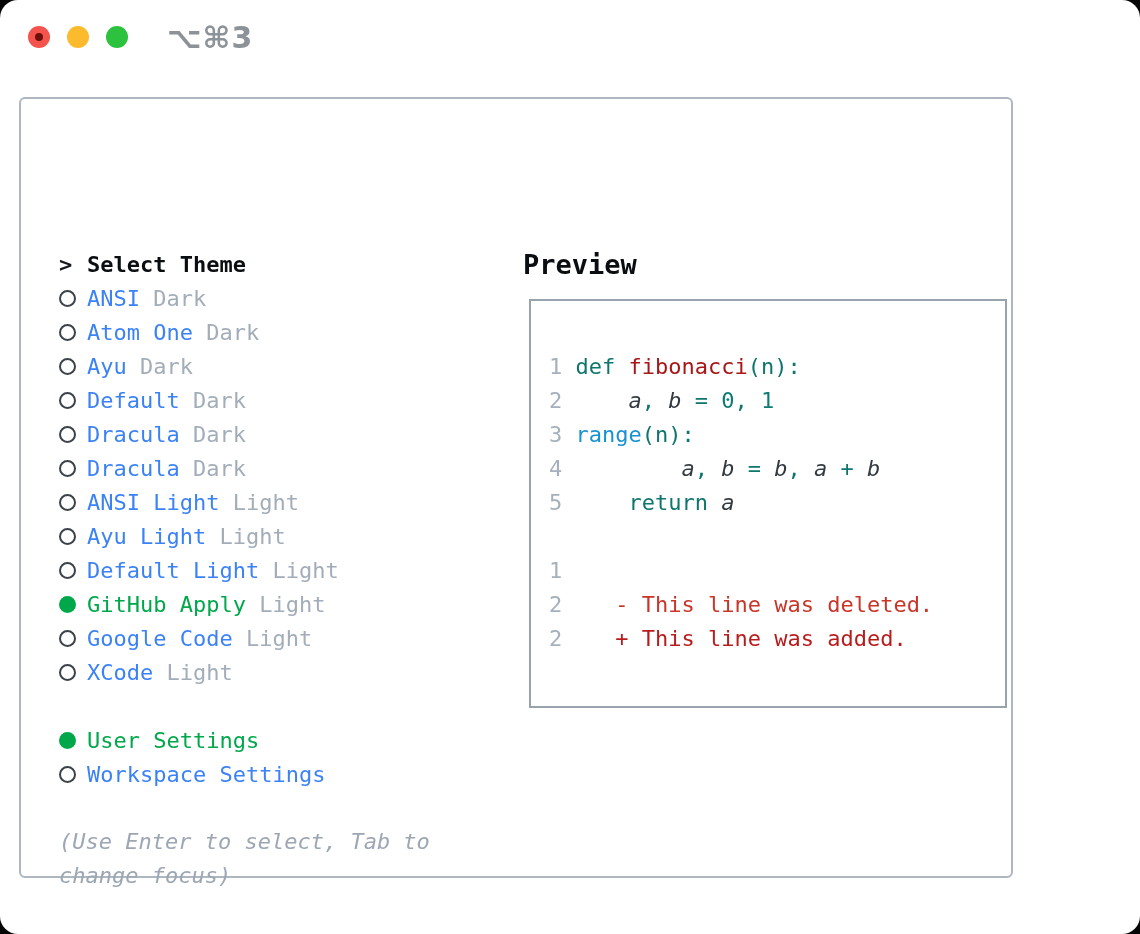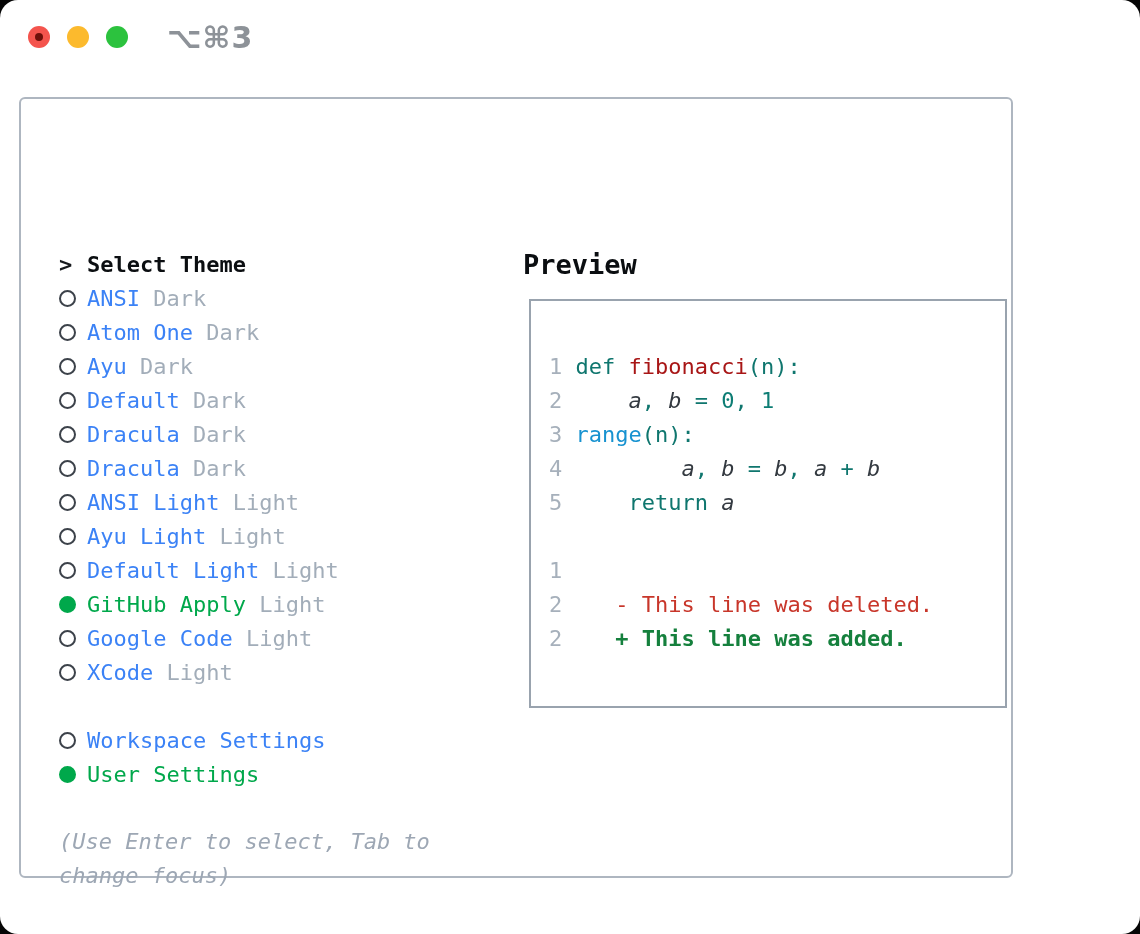--- a/index.html
+++ b/index.html
@@ -60,21 +60,21 @@
   }
   .code-line{height:34px;font-size:22px;white-space:pre;display:flex;align-items:center;}
   .seg-ln{color:#a6b0bb;}
   .seg-plain{color:#0f766e;}
   .seg-func{color:#a81616;}
   .seg-var{color:#343a41;font-style:italic;}
   .seg-num{color:#0d7d74;}
   .seg-builtin{color:#1792d0;}
   .seg-ctx{color:#8f98a2;}
   .seg-del{color:#c8362a;}
-  .seg-add{color:#15803d;font-weight:bold;}
+  .seg-add{color:#b91c1c;}
 </style>
 </head>
 <body>
 
 <div class="window">
 
   <div class="titlebar">
     <div class="light light-close">
         <span class="dot"></span>
       </div>
@@ -103,22 +103,22 @@
           <div class="row"><span class="slot"><span class="radio"></span></span><span class="t-name">Default Light</span><span class="t-var"> Light</span></div>
           <div class="row"><span class="slot"><span class="radio sel"></span></span><span class="t-name sel">GitHub Apply</span><span class="t-var"> Light</span></div>
           <div class="row"><span class="slot"><span class="radio"></span></span><span class="t-name">Google Code</span><span class="t-var"> Light</span></div>
           <div class="row"><span class="slot"><span class="radio"></span></span><span class="t-name">XCode</span><span class="t-var"> Light</span></div>
         </div>
 
       <div class="blank"></div>
 
 
       <div id="apply-list">
+          <div class="row"><span class="slot"><span class="radio sel"></span></span><span class="t-name sel">User Settings</span></div>
           <div class="row"><span class="slot"><span class="radio"></span></span><span class="t-name">Workspace Settings</span></div>
-          <div class="row"><span class="slot"><span class="radio sel"></span></span><span class="t-name sel">User Settings</span></div>
         </div>
 
       <div class="blank"></div>
 
       <div class="hint">(Use Enter to select, Tab to change focus)</div>
     </div>
 
     <div class="preview-hdr">Preview</div>
 
     <div class="preview-box" id="preview-code">

